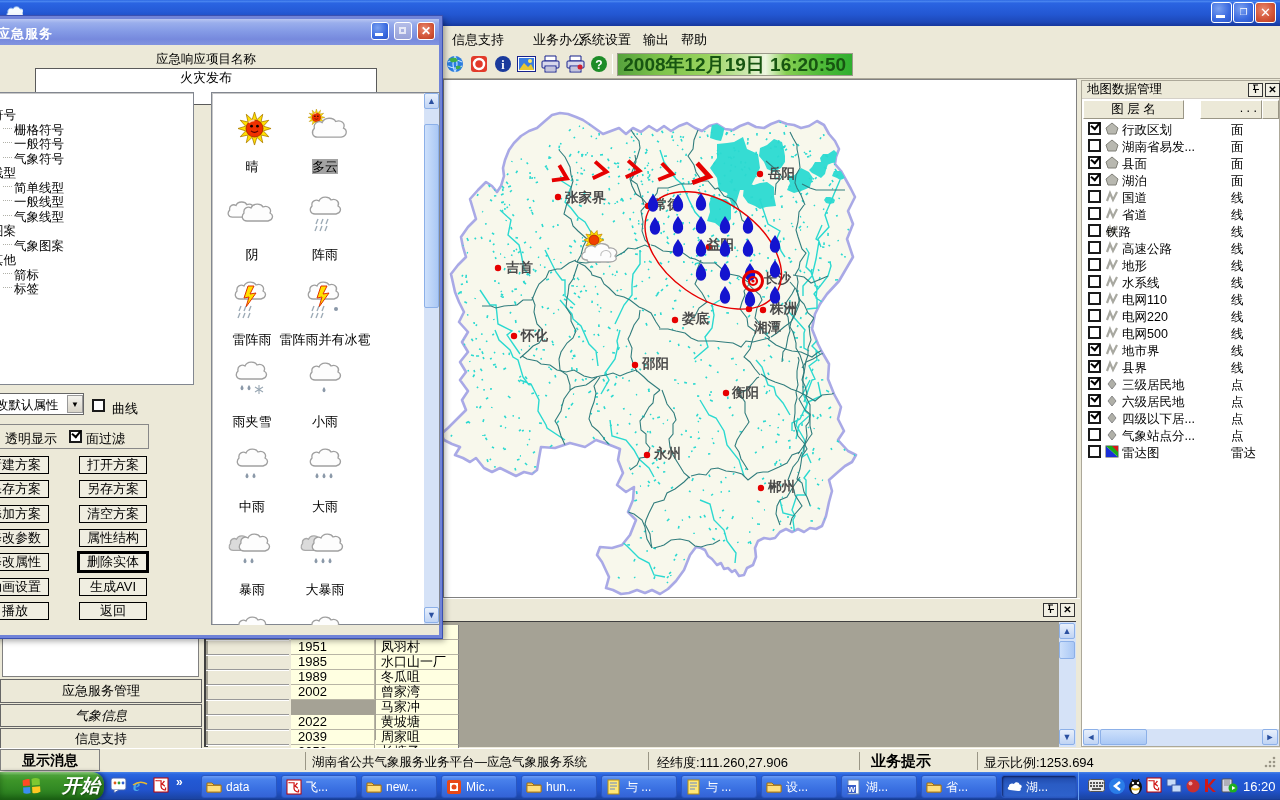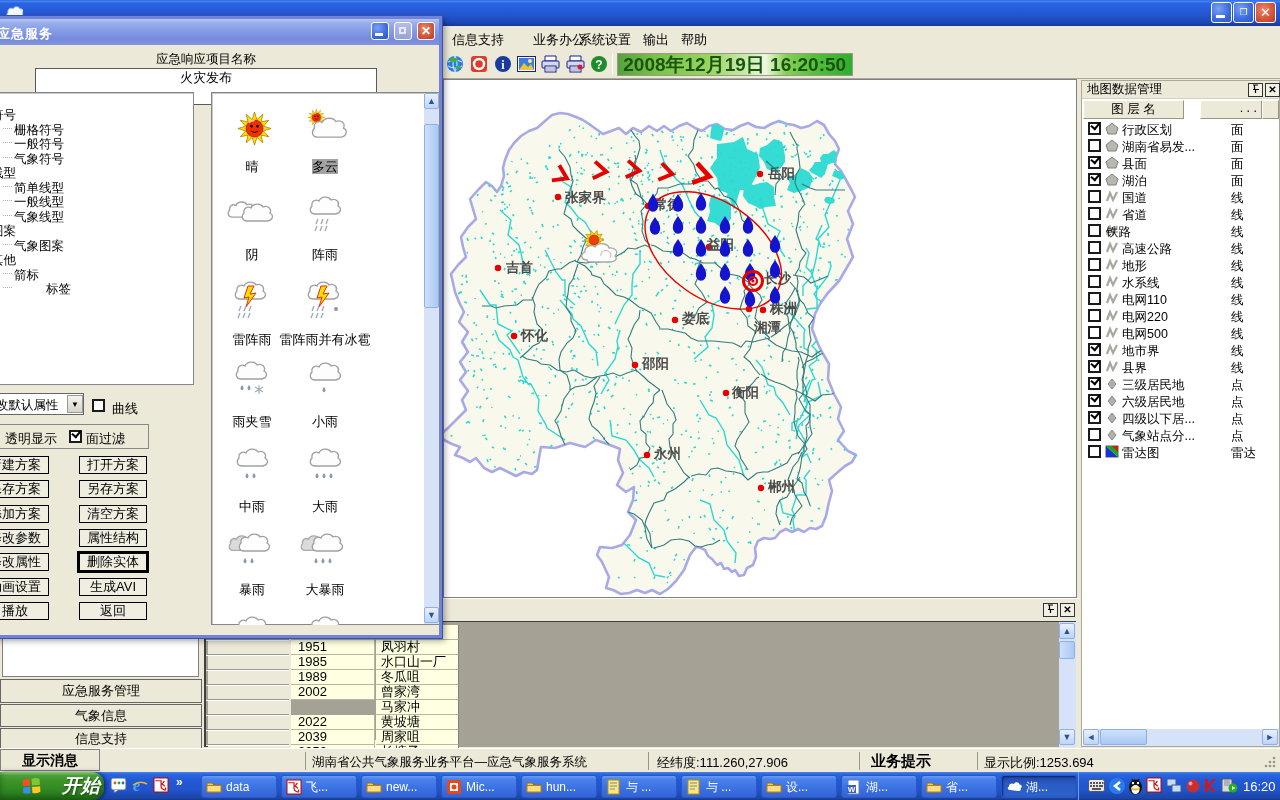--- a/index.html
+++ b/index.html
@@ -282,21 +282,21 @@
     <div class="abs tcell tbl" style="left:170px;top:123px;width:83px;padding-left:5px;border-right:1px solid #808080;">长塘子</div>
 <div class="abs" style="left:253px;top:0;width:600px;height:125px;background:#a5a295;"></div>
 <div class="abs" style="left:853px;top:0;width:17px;height:125px;background:#d5e2f7;">
  <div class="abs sarrow" style="left:0;top:1px;">▲</div>
  <div class="abs" style="left:0;top:19px;width:16px;height:18px;background:linear-gradient(90deg,#cde0fb,#aac8f5);border:1px solid #8cb0e8;border-radius:2px;"></div>
  <div class="abs sarrow" style="left:0;top:107px;">▼</div>
 </div>
 </div>
 <div class="abs" id="listbox"></div>
 <div class="abs lbtn" style="top:679px;height:24px;line-height:22px;">应急服务管理</div>
-<div class="abs lbtn" style="top:704px;height:23px;line-height:21px;">气象信息</div>
+<div class="abs lbtn" style="top:704px;height:23px;line-height:21px;font-style:italic;">气象信息</div>
 <div class="abs lbtn" style="top:728px;height:21px;line-height:19px;">信息支持</div>
 
 <div class="abs" id="statusbar">
  <div class="abs spane" style="left:305px;"></div>
  <div class="abs" style="left:312px;top:5px;">湖南省公共气象服务业务平台—应急气象服务系统</div>
  <div class="abs spane" style="left:648px;"></div>
  <div class="abs" style="left:657px;top:5px;font-size:13px;">经纬度:111.260,27.906</div>
  <div class="abs spane" style="left:859px;"></div>
  <div class="abs" style="left:871px;top:3px;font-size:15px;font-weight:bold;">业务提示</div>
  <div class="abs spane" style="left:977px;"></div>
@@ -678,21 +678,21 @@
     <div class="abs dlabel" style="left:93px;top:175.0px;font-size:12.5px;">一般线型</div>
     <div class="abs" style="left:82px;top:195.5px;width:9px;border-top:1px dotted #b0b0a8;"></div>
     <div class="abs dlabel" style="left:93px;top:189.5px;font-size:12.5px;">气象线型</div>
     <div class="abs dlabel" style="left:70px;top:204.0px;font-size:12.5px;">图案</div>
     <div class="abs" style="left:82px;top:224.5px;width:9px;border-top:1px dotted #b0b0a8;"></div>
     <div class="abs dlabel" style="left:93px;top:218.5px;font-size:12.5px;">气象图案</div>
     <div class="abs dlabel" style="left:70px;top:233.0px;font-size:12.5px;">其他</div>
     <div class="abs" style="left:82px;top:253.5px;width:9px;border-top:1px dotted #b0b0a8;"></div>
     <div class="abs dlabel" style="left:93px;top:247.5px;font-size:12.5px;">箭标</div>
     <div class="abs" style="left:82px;top:268.0px;width:9px;border-top:1px dotted #b0b0a8;"></div>
-    <div class="abs dlabel" style="left:93px;top:262.0px;font-size:12.5px;margin-left:32px;">标签</div>
+    <div class="abs dlabel" style="left:93px;top:262.0px;font-size:12.5px;">标签</div>
  <div class="abs" style="left:60px;top:374px;width:103px;height:22px;background:#fff;border:1px solid #666;">
    <span class="abs" style="left:14px;top:3px;font-size:12.5px;">改默认属性</span>
    <span class="abs" style="left:85px;top:1px;width:16px;height:18px;background:linear-gradient(180deg,#f4f3ee,#d8d4c8);border:1px solid #999;text-align:center;font-size:8px;line-height:17px;">▼</span>
  </div>
  <span class="cbx" style="left:171px;top:380px;"></span>
  <span class="abs dlabel" style="left:191px;top:381px;font-size:13px;">曲线</span>
  <div class="abs" style="left:62px;top:405px;width:166px;height:25px;border:1px solid #888;">
    <span class="abs dlabel" style="left:21px;top:5px;font-size:13px;">透明显示</span>
    <span class="cbx chk" style="left:85px;top:5px;"></span>
    <span class="abs dlabel" style="left:102px;top:5px;font-size:13px;">面过滤</span>

